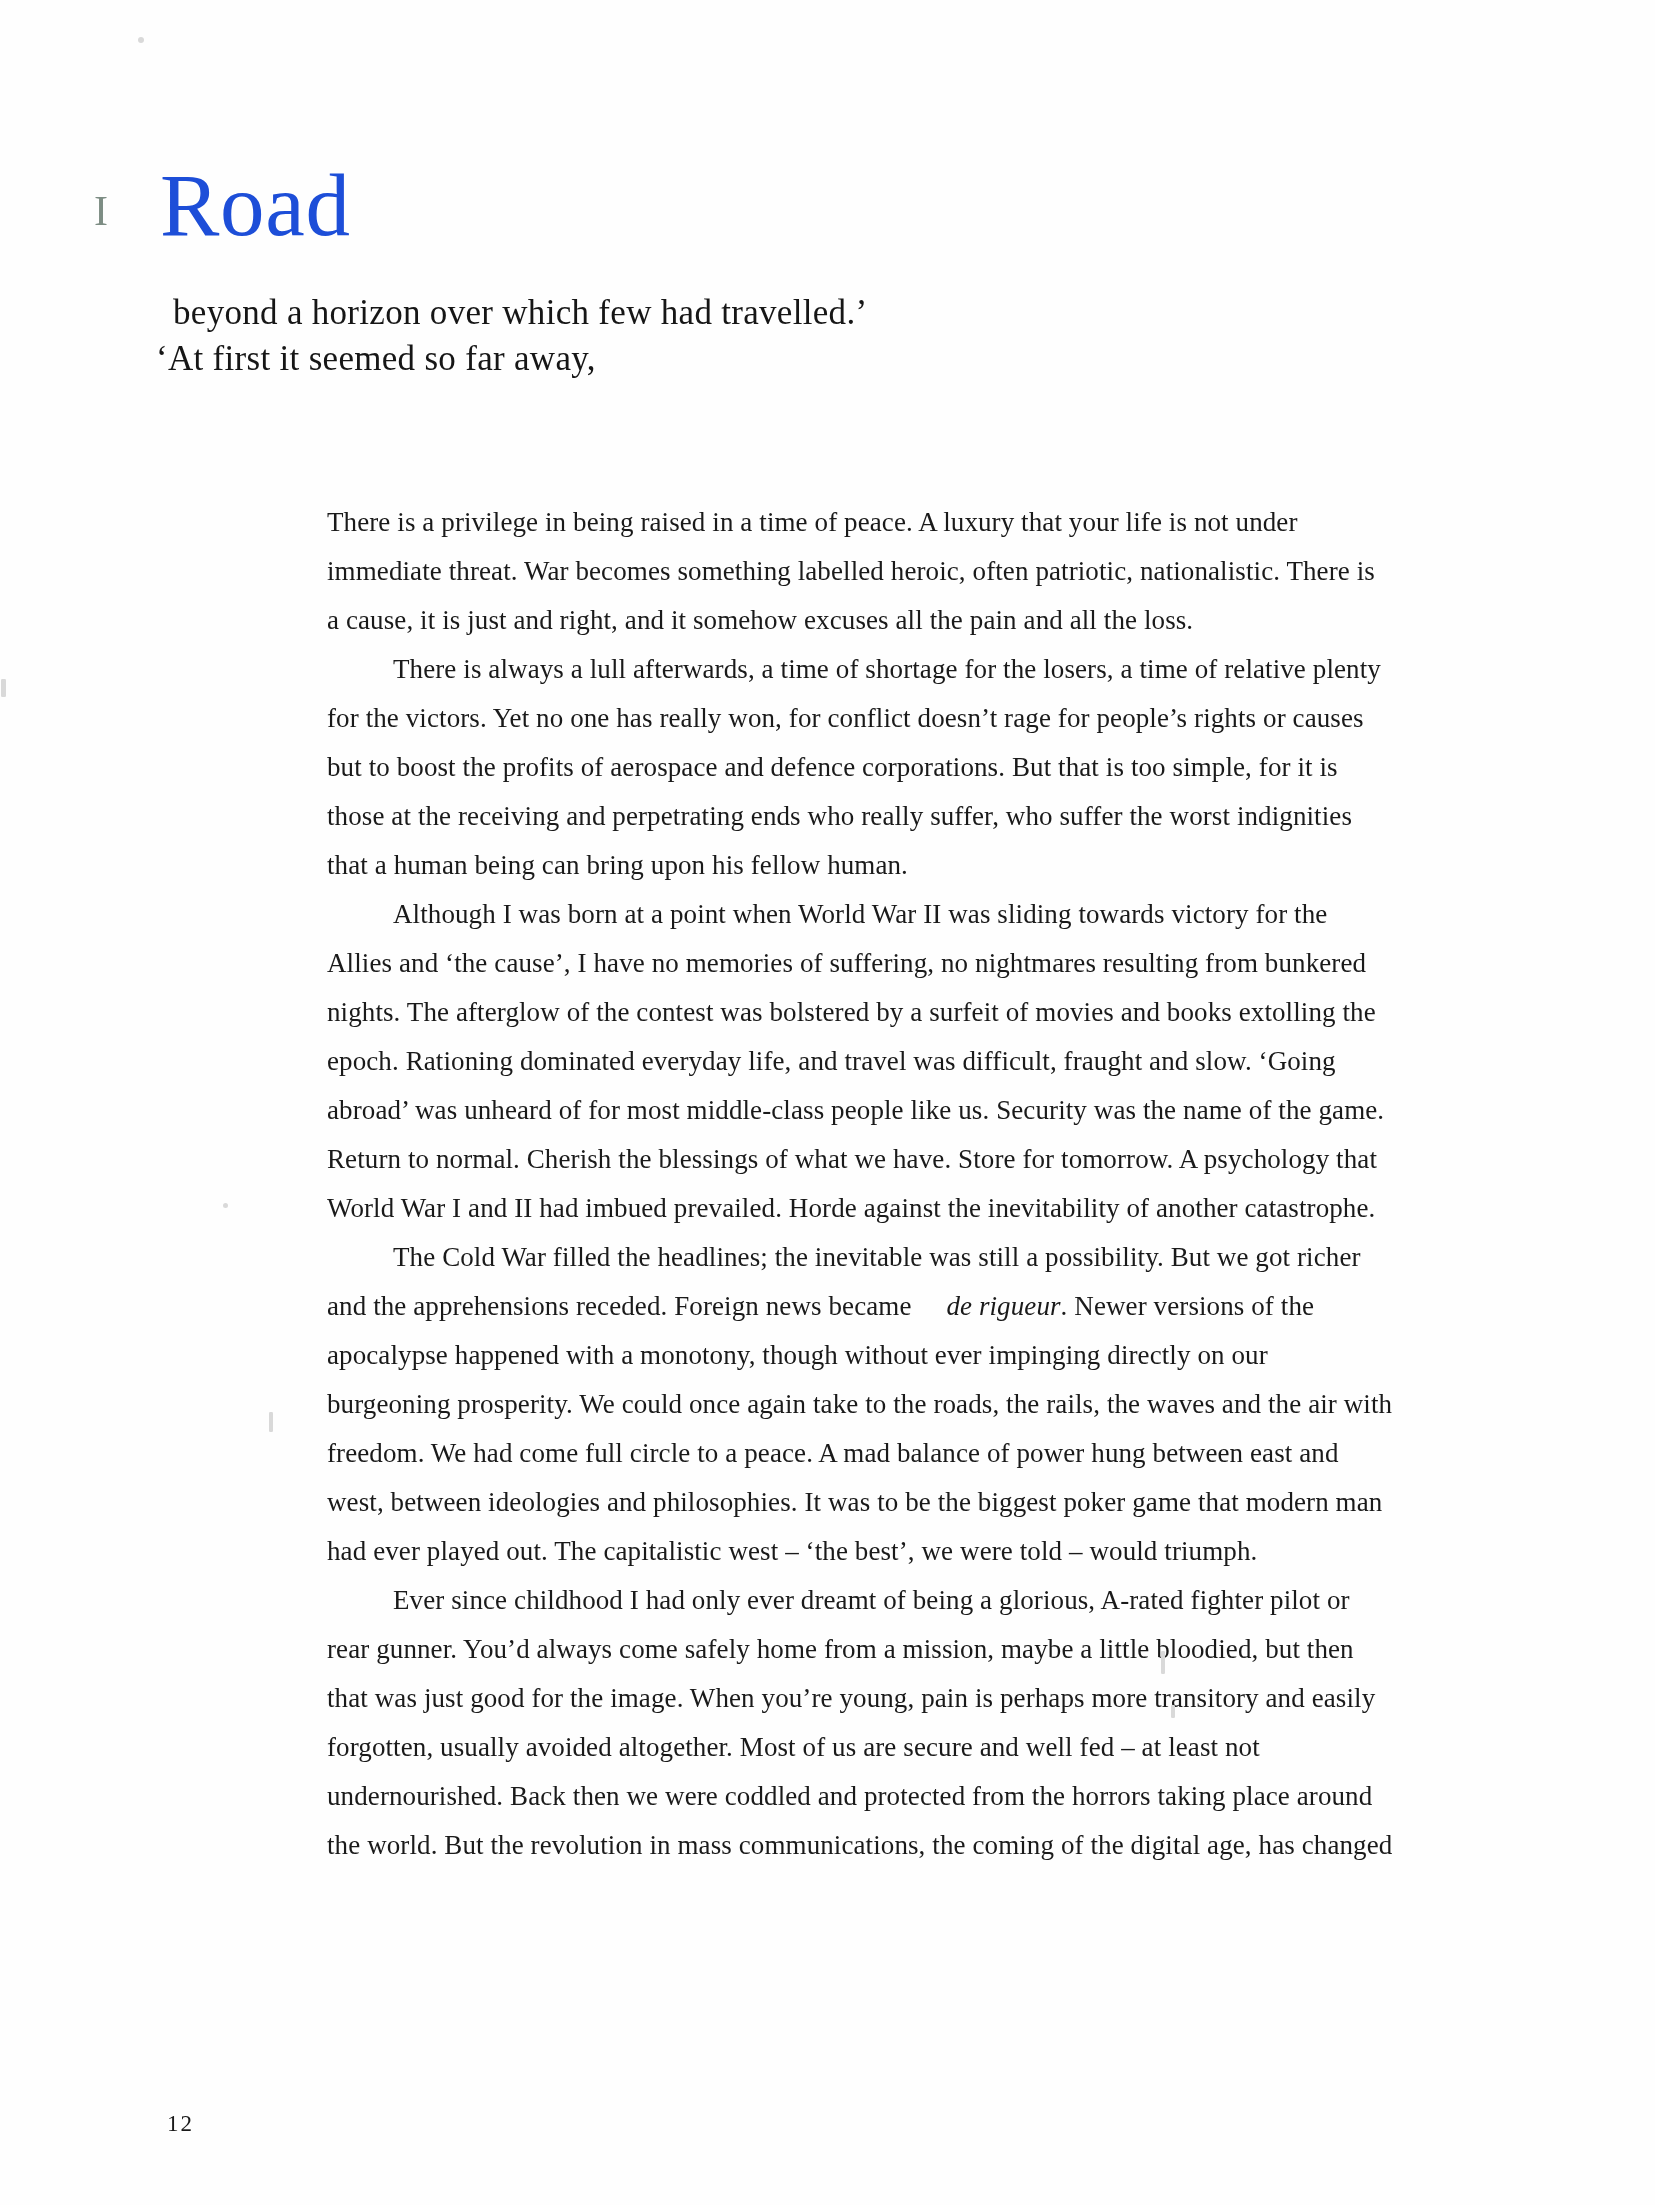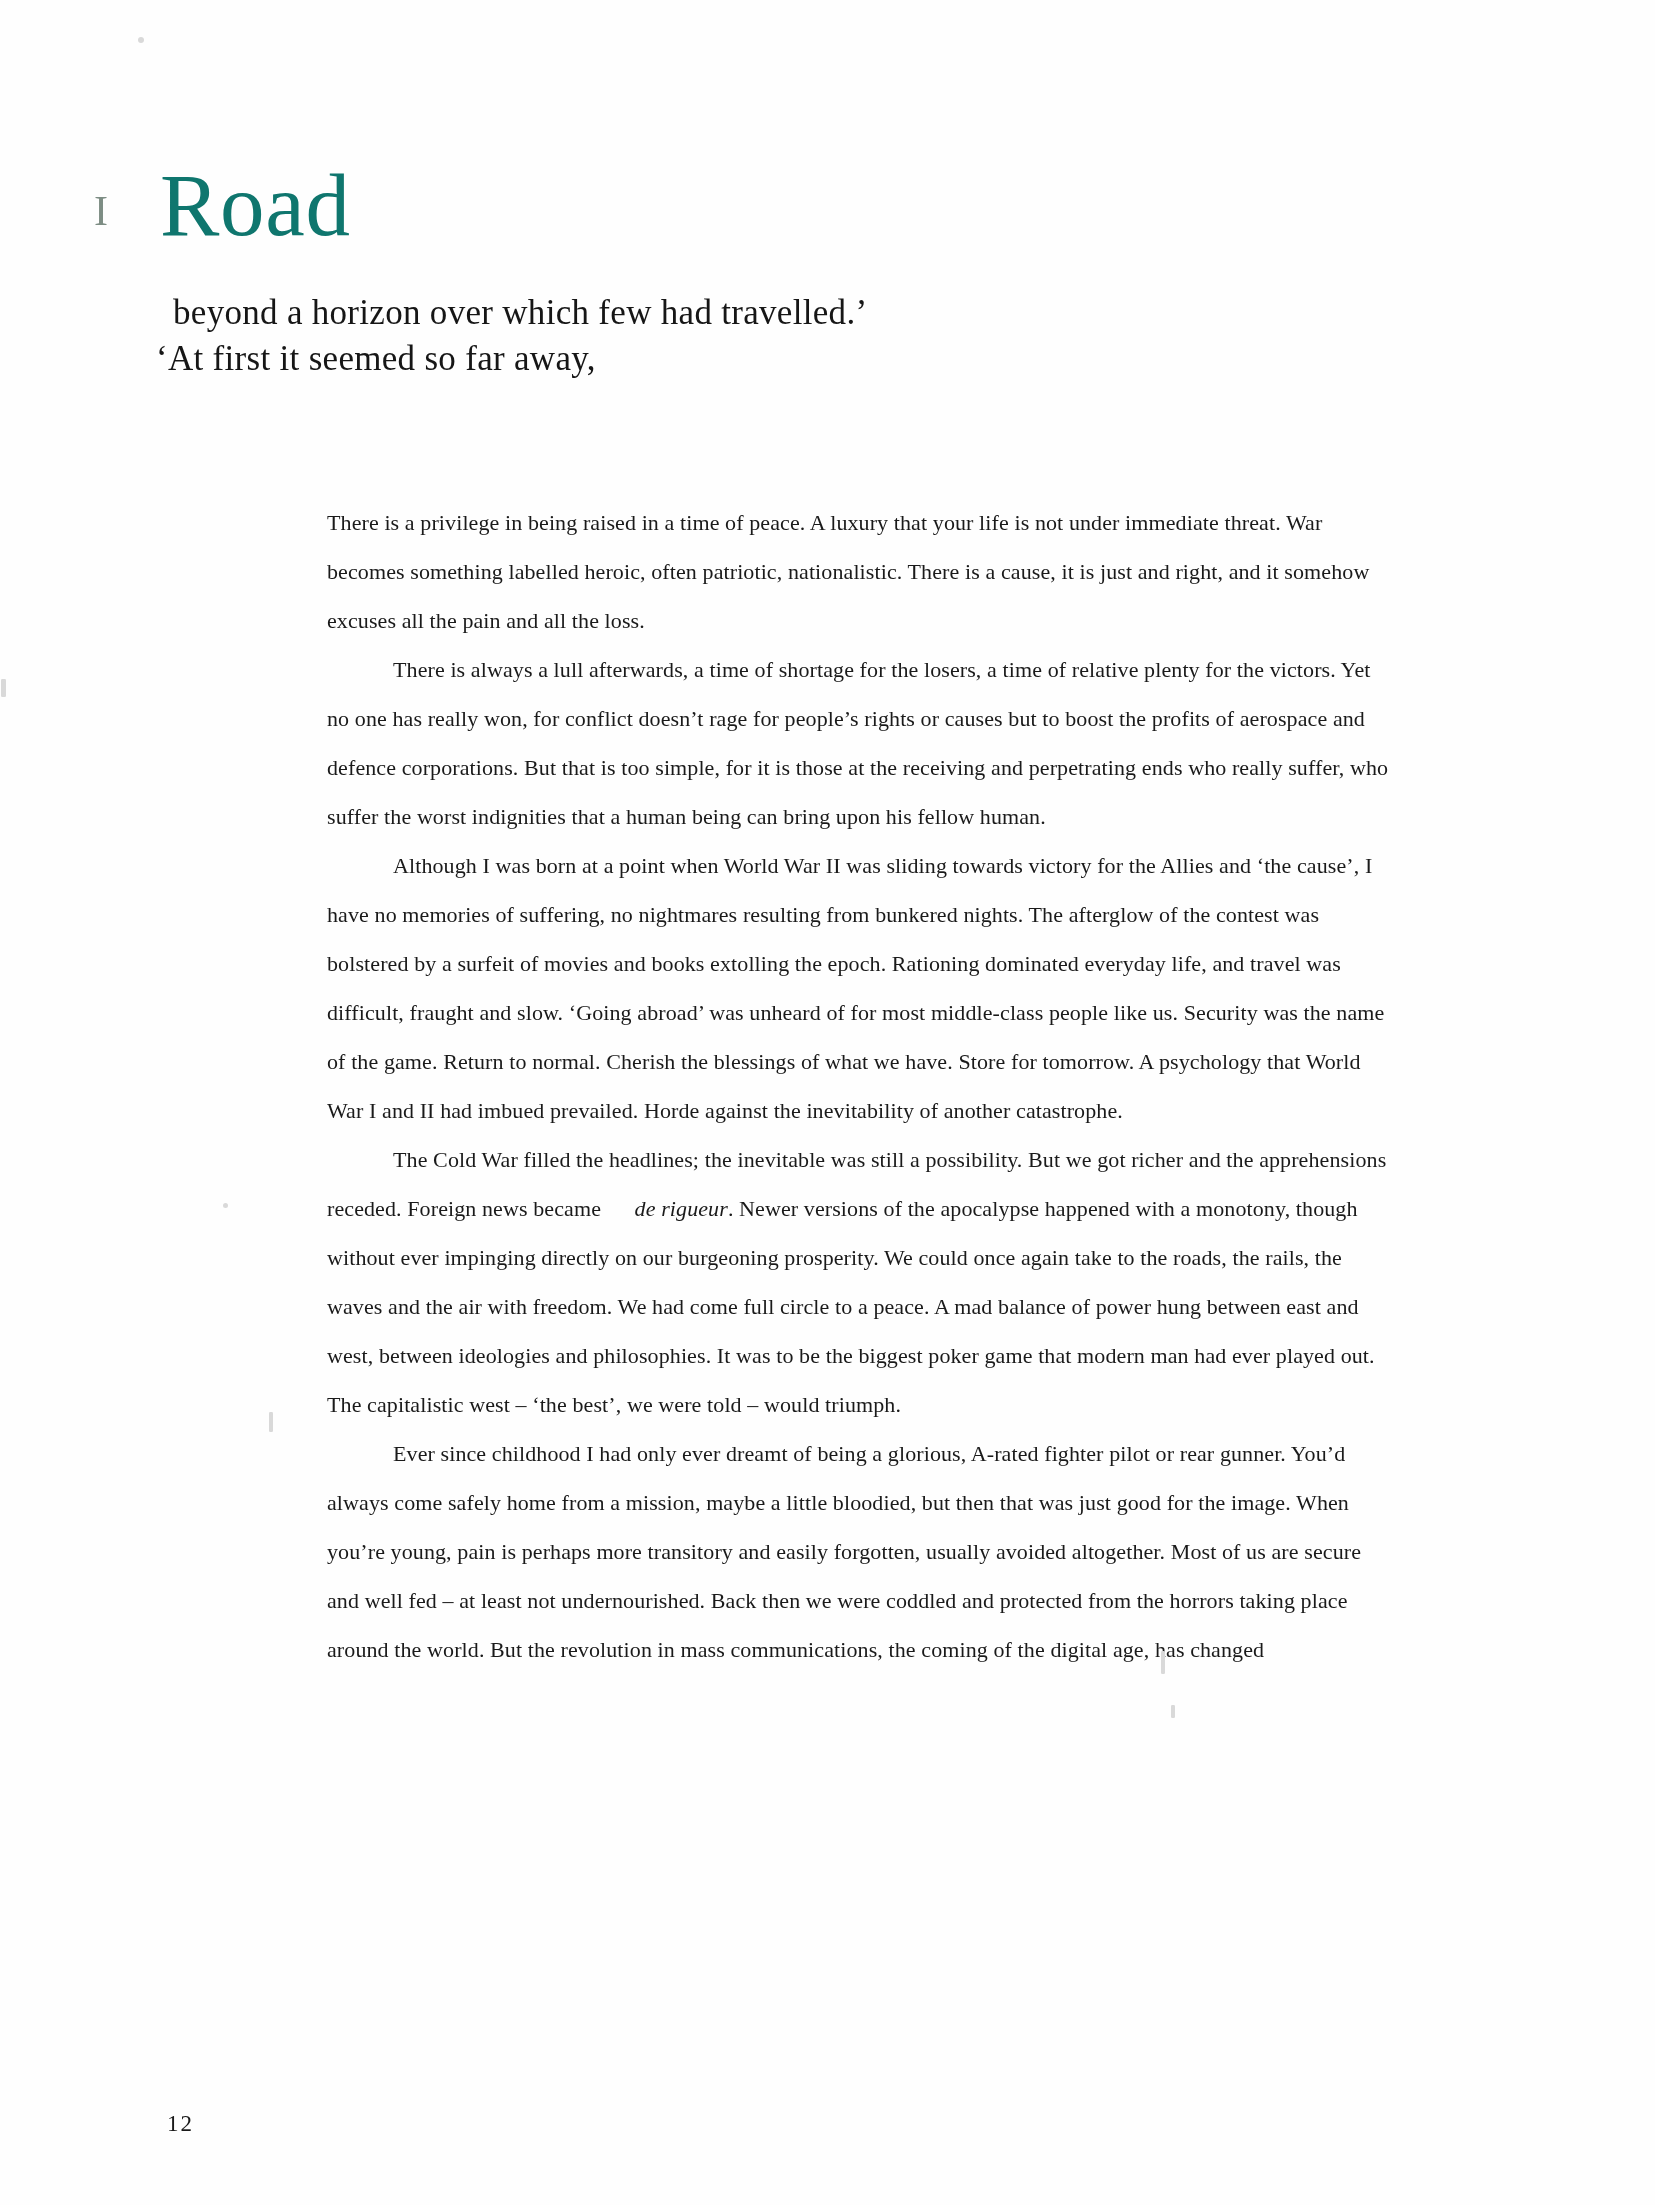--- a/index.html
+++ b/index.html
@@ -39,21 +39,21 @@
     font-variant: small-caps;
     line-height: 1;
   }
   .chapter-title {
     position: absolute;
     left: 160px;
     top: 0;
     font-family: "Liberation Serif", "DejaVu Serif", serif;
     font-size: 89px;
     font-weight: 400;
-    color: #0f766e;
+    color: #1d4ed8;
     line-height: 1.05;
     letter-spacing: 0.7px;
   }
 
   
   .epigraph {
     position: absolute;
     left: 0;
     top: 290px;
     width: 1277px;
@@ -67,21 +67,21 @@
   }
   .epigraph-line-1 { margin-left: 156px; }
   .epigraph-line-2 { margin-left: 173px; }
 
   
   .body-block {
     position: absolute;
     left: 327px;
     top: 498px;
     width: 1066px;
-    font-size: 22px;
+    font-size: 27px;
     line-height: 49px;
     color: #1a1a1a;
     text-align: left;
     letter-spacing: 0.1px;
   }
   .body-block p {
     margin: 0;
     text-indent: 0;
   }
   .body-block p.indent {

